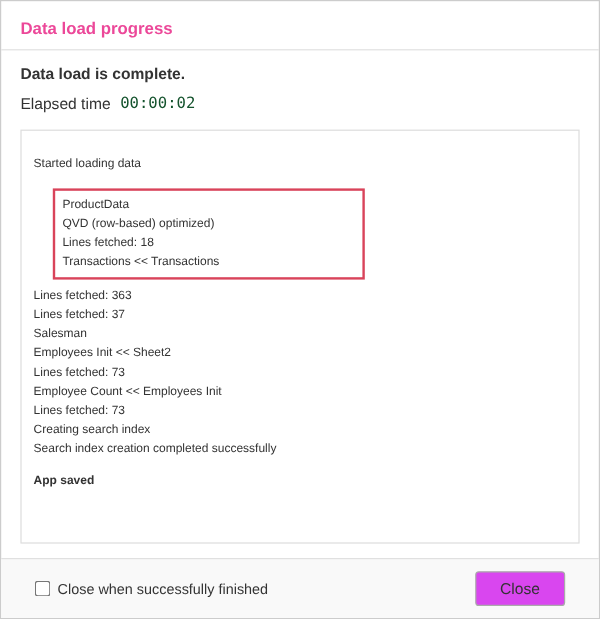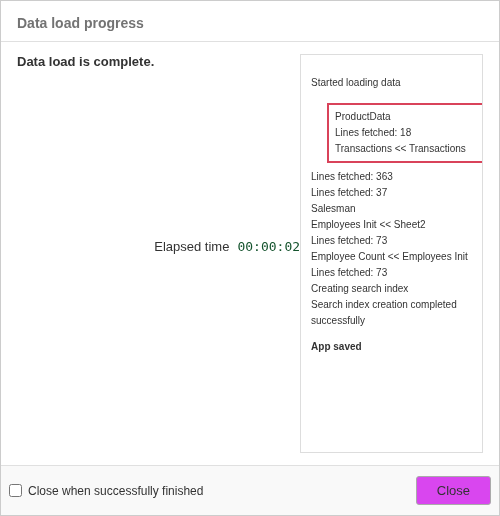--- a/index.html
+++ b/index.html
@@ -20,27 +20,27 @@
       border: 1px solid #ccc;
       background: #fff;
     }
     .dialog-header {
       padding: 14px 16px 10px 16px;
       border-bottom: 1px solid #e0e0e0;
     }
     .dialog-header h2 {
       font-size: 14px;
       font-weight: bold;
-      color: #737373;
+      color: #ec4899;
     }
     .dialog-body {
       flex: 1;
       padding: 12px 16px;
       display: flex;
-      flex-direction: row;
+      flex-direction: column;
       overflow: hidden;
     }
     .status-complete {
       font-size: 13px;
       font-weight: bold;
       color: #333;
       margin-bottom: 10px;
     }
     .elapsed-row {
       display: flex;
@@ -71,21 +71,21 @@
       white-space: pre-wrap;
       word-break: break-word;
     }
     .log-section-space {
       height: 10px;
     }
     .log-bold {
       font-weight: bold;
     }
     .dialog-footer {
-      padding: 10px 8px;
+      padding: 10px 28px;
       border-top: 1px solid #e0e0e0;
       display: flex;
       align-items: center;
       justify-content: space-between;
       background: #f9f9f9;
     }
     .checkbox-row {
       display: flex;
       align-items: center;
       gap: 6px;
@@ -132,20 +132,21 @@
       <span class="elapsed-label">Elapsed time</span>
       <span class="elapsed-value">00:00:02</span>
     </div>
 
     <div class="log-container">
       <div class="log-line log-section-space"></div>
       <div class="log-line">Started loading data</div>
       <div class="log-line log-section-space"></div>
       <div style="border: 2px solid #d9435a; padding: 4px 6px; margin: 2px 0 6px 16px; display: inline-block; width: 100%; max-width: 260px;">
         <div class="log-line">ProductData</div>
+        <div class="log-line">QVD (row-based) optimized)</div>
         <div class="log-line">Lines fetched: 18</div>
         <div class="log-line">Transactions &lt;&lt; Transactions</div>
       </div>
       <div class="log-line">Lines fetched: 363</div>
       <div class="log-line">Lines fetched: 37</div>
       <div class="log-line">Salesman</div>
       <div class="log-line">Employees Init &lt;&lt; Sheet2</div>
       <div class="log-line">Lines fetched: 73</div>
       <div class="log-line">Employee Count &lt;&lt; Employees Init</div>
       <div class="log-line">Lines fetched: 73</div>

